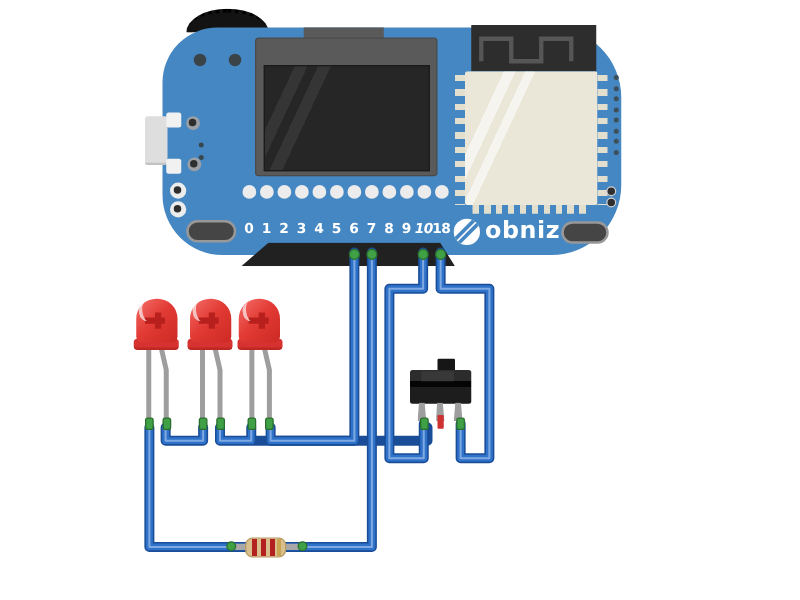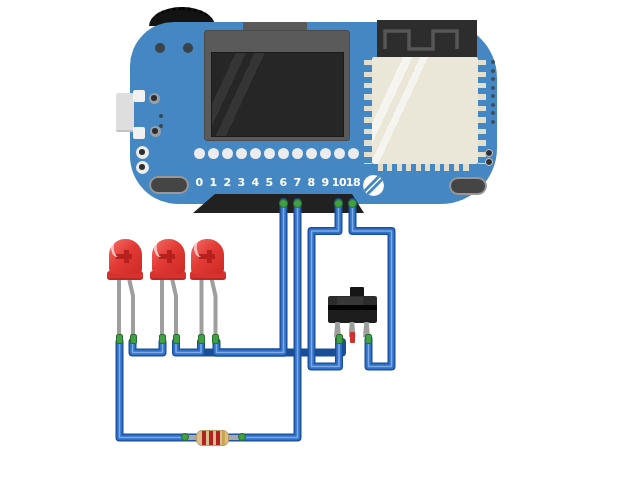--- a/index.html
+++ b/index.html
@@ -152,30 +152,31 @@
     <span class="abs pin-label" style="left:191px;top:177px;">0</span>
     <span class="abs pin-label" style="left:205px;top:177px;">1</span>
     <span class="abs pin-label" style="left:219px;top:177px;">2</span>
     <span class="abs pin-label" style="left:233px;top:177px;">3</span>
     <span class="abs pin-label" style="left:247px;top:177px;">4</span>
     <span class="abs pin-label" style="left:261px;top:177px;">5</span>
     <span class="abs pin-label" style="left:275px;top:177px;">6</span>
     <span class="abs pin-label" style="left:289px;top:177px;">7</span>
     <span class="abs pin-label" style="left:303px;top:177px;">8</span>
     <span class="abs pin-label" style="left:317px;top:177px;">9</span>
-    <span class="abs pin-label" style="left:331px;top:177px;">10</span>
+    <span class="abs pin-label" style="left:331px;top:177px;font-style:italic;">10</span>
     <span class="abs pin-label" style="left:345px;top:177px;">18</span>
   </div>
 
   <div class="abs oval-btn" style="left:149px;top:176px;width:40px;"></div>
   <div class="abs oval-btn" style="left:449px;top:177px;width:38px;"></div>
   <div class="abs logo-icon">
     <i style="left:6px;transform:rotate(45deg);"></i>
     <i style="left:12px;transform:rotate(45deg);"></i>
   </div>
+  <div class="abs logo-text">obniz</div>
 
   <div class="abs strip"></div>
 
   <svg class="abs" style="left:0;top:0;" width="640" height="480" viewBox="0 0 640 480">
     <g stroke="#9e9e9e" stroke-width="4" fill="none">
       <path d="M119,274 V340"></path>
         <path d="M128,274 L133,296 V340"></path>
       <path d="M162,274 V340"></path>
         <path d="M171,274 L176,296 V340"></path>
       <path d="M201.5,274 V340"></path>

